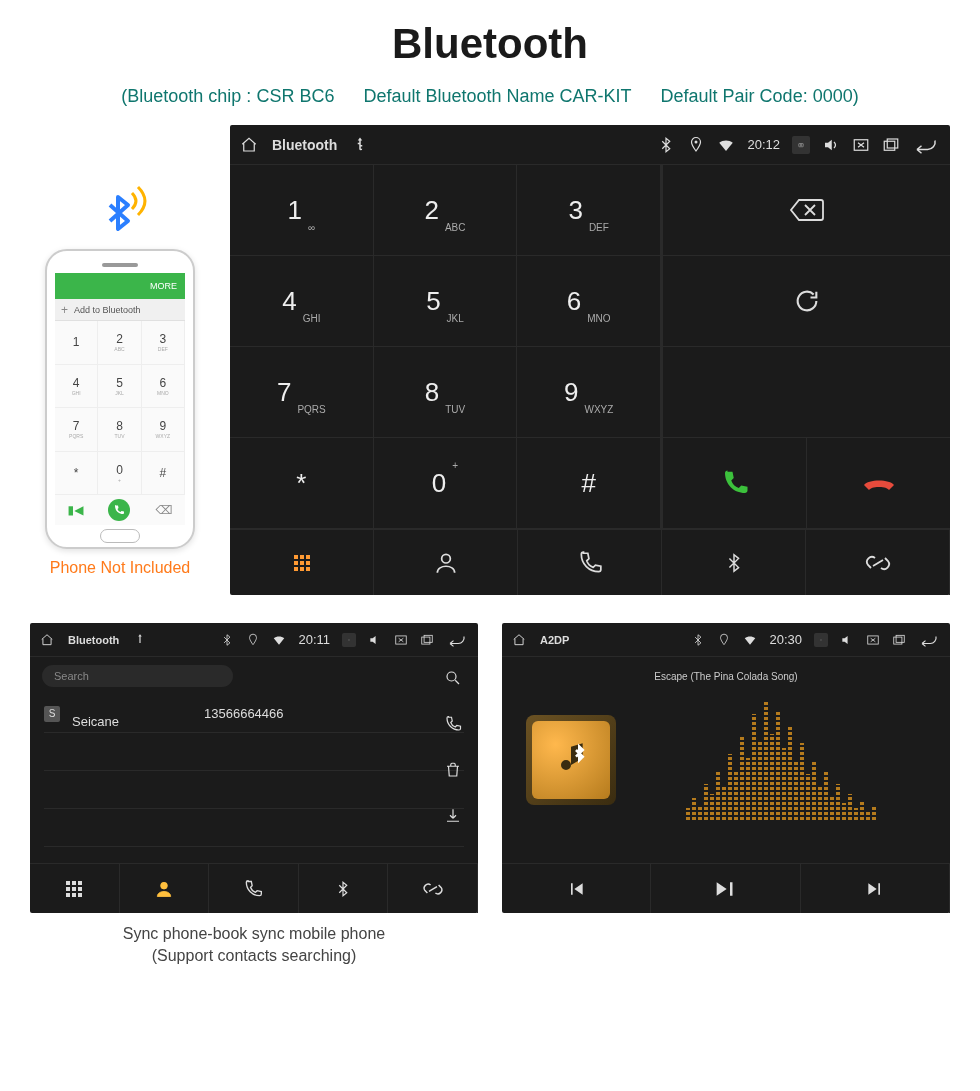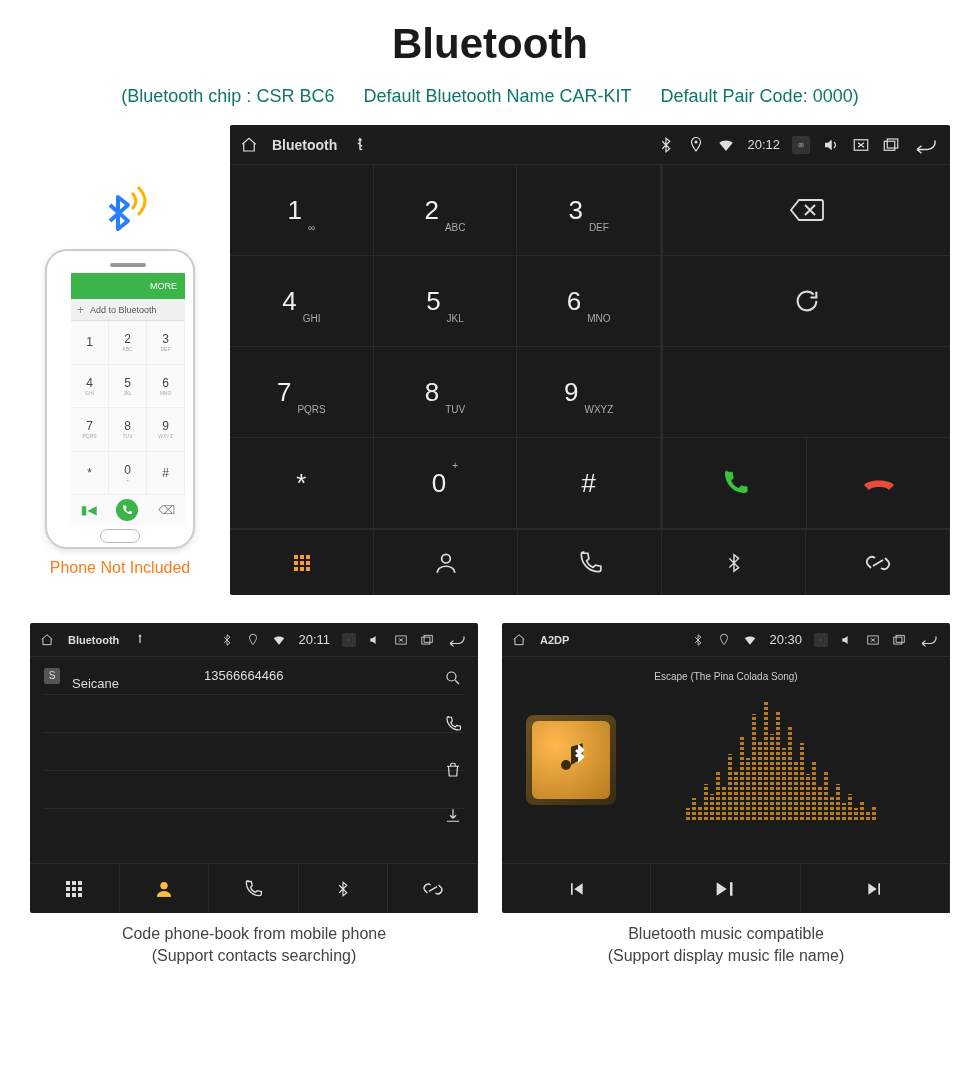--- a/index.html
+++ b/index.html
@@ -8,21 +8,21 @@
 .title { font-size:42px; font-weight:700; text-align:center; color:#1a1a1a; margin-bottom:18px; }
 .desc { font-size:18px; color:#555; text-align:center; line-height:1.45; padding:0 40px; margin-bottom:6px; }
 .spec { font-size:18px; color:#0f766e; text-align:center; margin-bottom:18px; }
 .spec span { margin:0 12px; }
 
 .row1 { display:flex; align-items:flex-start; gap:20px; }
 .phone-col { width:180px; display:flex; flex-direction:column; align-items:center; padding-top:50px; }
 .bt-icon-wrap { position:relative; margin-bottom:6px; }
 .bt-icon-svg { width:64px; height:64px; }
 
-.phone-mock { width:150px; height:300px; background:#fff; border:2px solid #ccc; border-radius:22px; padding:8px 8px 22px 24px; display:flex; flex-direction:column; box-shadow:0 2px 6px rgba(0,0,0,.12); position:relative; }
+.phone-mock { width:150px; height:300px; background:#fff; border:2px solid #ccc; border-radius:22px; padding:8px 8px 22px 8px; display:flex; flex-direction:column; box-shadow:0 2px 6px rgba(0,0,0,.12); position:relative; }
 .phone-speaker { width:36px; height:4px; background:#999; border-radius:2px; margin:4px auto 6px; }
 .phone-screen { flex:1; background:#fafafa; display:flex; flex-direction:column; }
 .phone-topbar { height:26px; background:#3bb54a; color:#fff; font-size:9px; display:flex; align-items:center; justify-content:space-between; padding:0 8px; }
 .phone-addbar { height:22px; background:#f0f0f0; font-size:9px; display:flex; align-items:center; padding:0 6px; color:#555; border-bottom:1px solid #e0e0e0; }
 .phone-addbar::before { content:"+"; font-size:12px; margin-right:6px; color:#888; }
 .phone-keypad { flex:1; display:grid; grid-template-columns:repeat(3,1fr); }
 .phone-key { border-right:1px solid #eee; border-bottom:1px solid #eee; display:flex; flex-direction:column; align-items:center; justify-content:center; font-size:12px; color:#444; }
 .phone-key small { font-size:5px; color:#aaa; }
 .phone-callbar { height:30px; display:flex; align-items:center; justify-content:space-around; }
 .phone-callbar .circ { width:22px; height:22px; border-radius:50%; display:flex; align-items:center; justify-content:center; font-size:12px; }
@@ -420,20 +420,23 @@
                 </svg>
               </span>
             <span class="ico" style="width:22px">
                 <svg viewBox="0 0 32 24">
                   <path fill="none" stroke="#ddd" stroke-width="2" d="M28 6a10 10 0 01-10 12H4m0 0l6-5m-6 5l6 5"></path>
                 </svg>
               </span>
           </div>
         </div>
         <div class="body2">
+          <div class="search-row">
+            <div class="search-box">Search</div>
+          </div>
           <div class="contact-list">
             <div class="contact-row">
               <span class="badge">S</span>
               <span class="cname">Seicane</span>
               <span>13566664466</span>
             </div>
             <div class="contact-row"></div>
             <div class="contact-row"></div>
             <div class="contact-row"></div>
           </div>
@@ -492,21 +495,21 @@
               </svg>
             </div>
           <div class="bcell">
               <svg width="24" height="18" viewBox="0 0 30 22">
                 <path fill="none" stroke="#ddd" stroke-width="1.8" d="M12 6a5 5 0 00-7 7l3 3M18 16a5 5 0 007-7l-3-3M10 14l10-6"></path>
               </svg>
             </div>
         </div>
       </div>
       <div class="hu-small-caption">
-        <div>Code phone-book from mobile phone</div>
+        <div>Sync phone-book sync mobile phone</div>
         <div>(Support contacts searching)</div>
       </div>
     </div>
 
     <div>
       <div class="hu hu-small hu-a2dp">
         <div class="hu-top">
           <div class="ht-left">
             <span class="ico">
                 <svg viewBox="0 0 24 24">
@@ -616,19 +619,15 @@
                 <path fill="#ddd" d="M4 4l12 8-12 8zM20 4h3v16h-3z"></path>
               </svg>
             </div>
           <div class="ccell">
               <svg width="20" height="20" viewBox="0 0 24 24">
                 <path fill="#ddd" d="M16 5h2v14h-2zM4 5v14l10-7z"></path>
               </svg>
             </div>
         </div>
       </div>
-      <div class="hu-small-caption">
-        <div>Bluetooth music compatible</div>
-        <div>(Support display music file name)</div>
-      </div>
     </div>
   </div>
 </div>
 
 </body></html>

